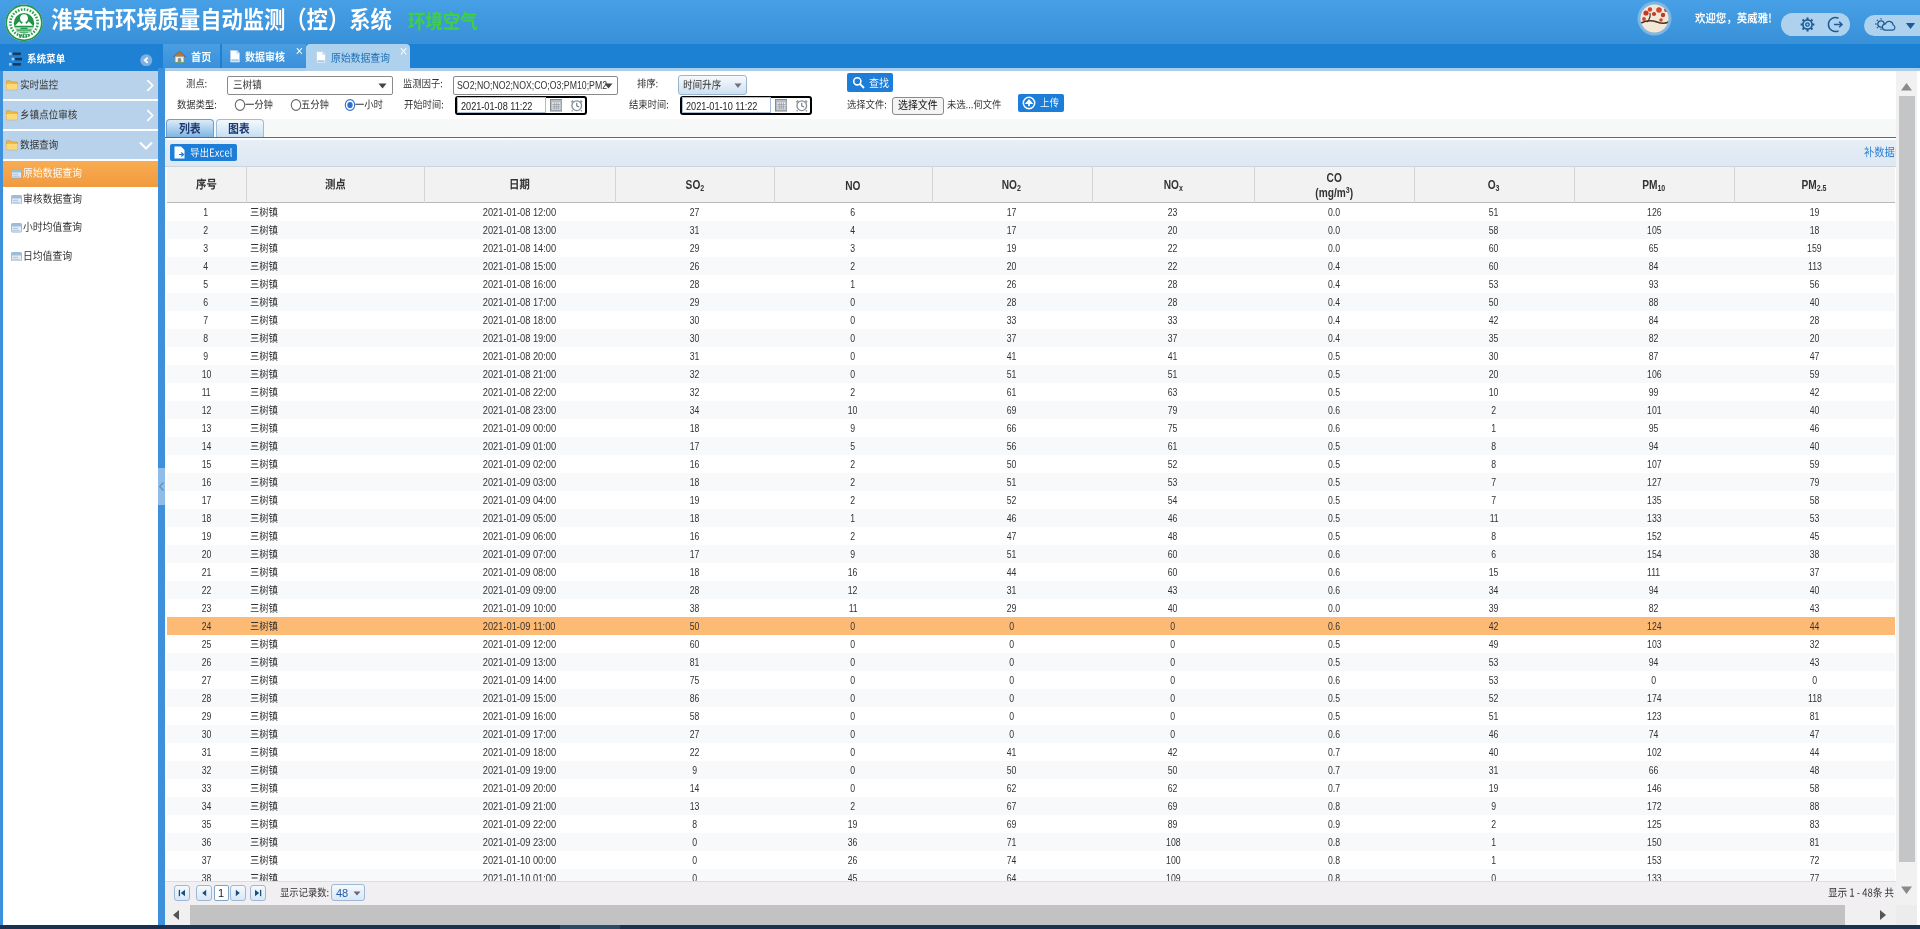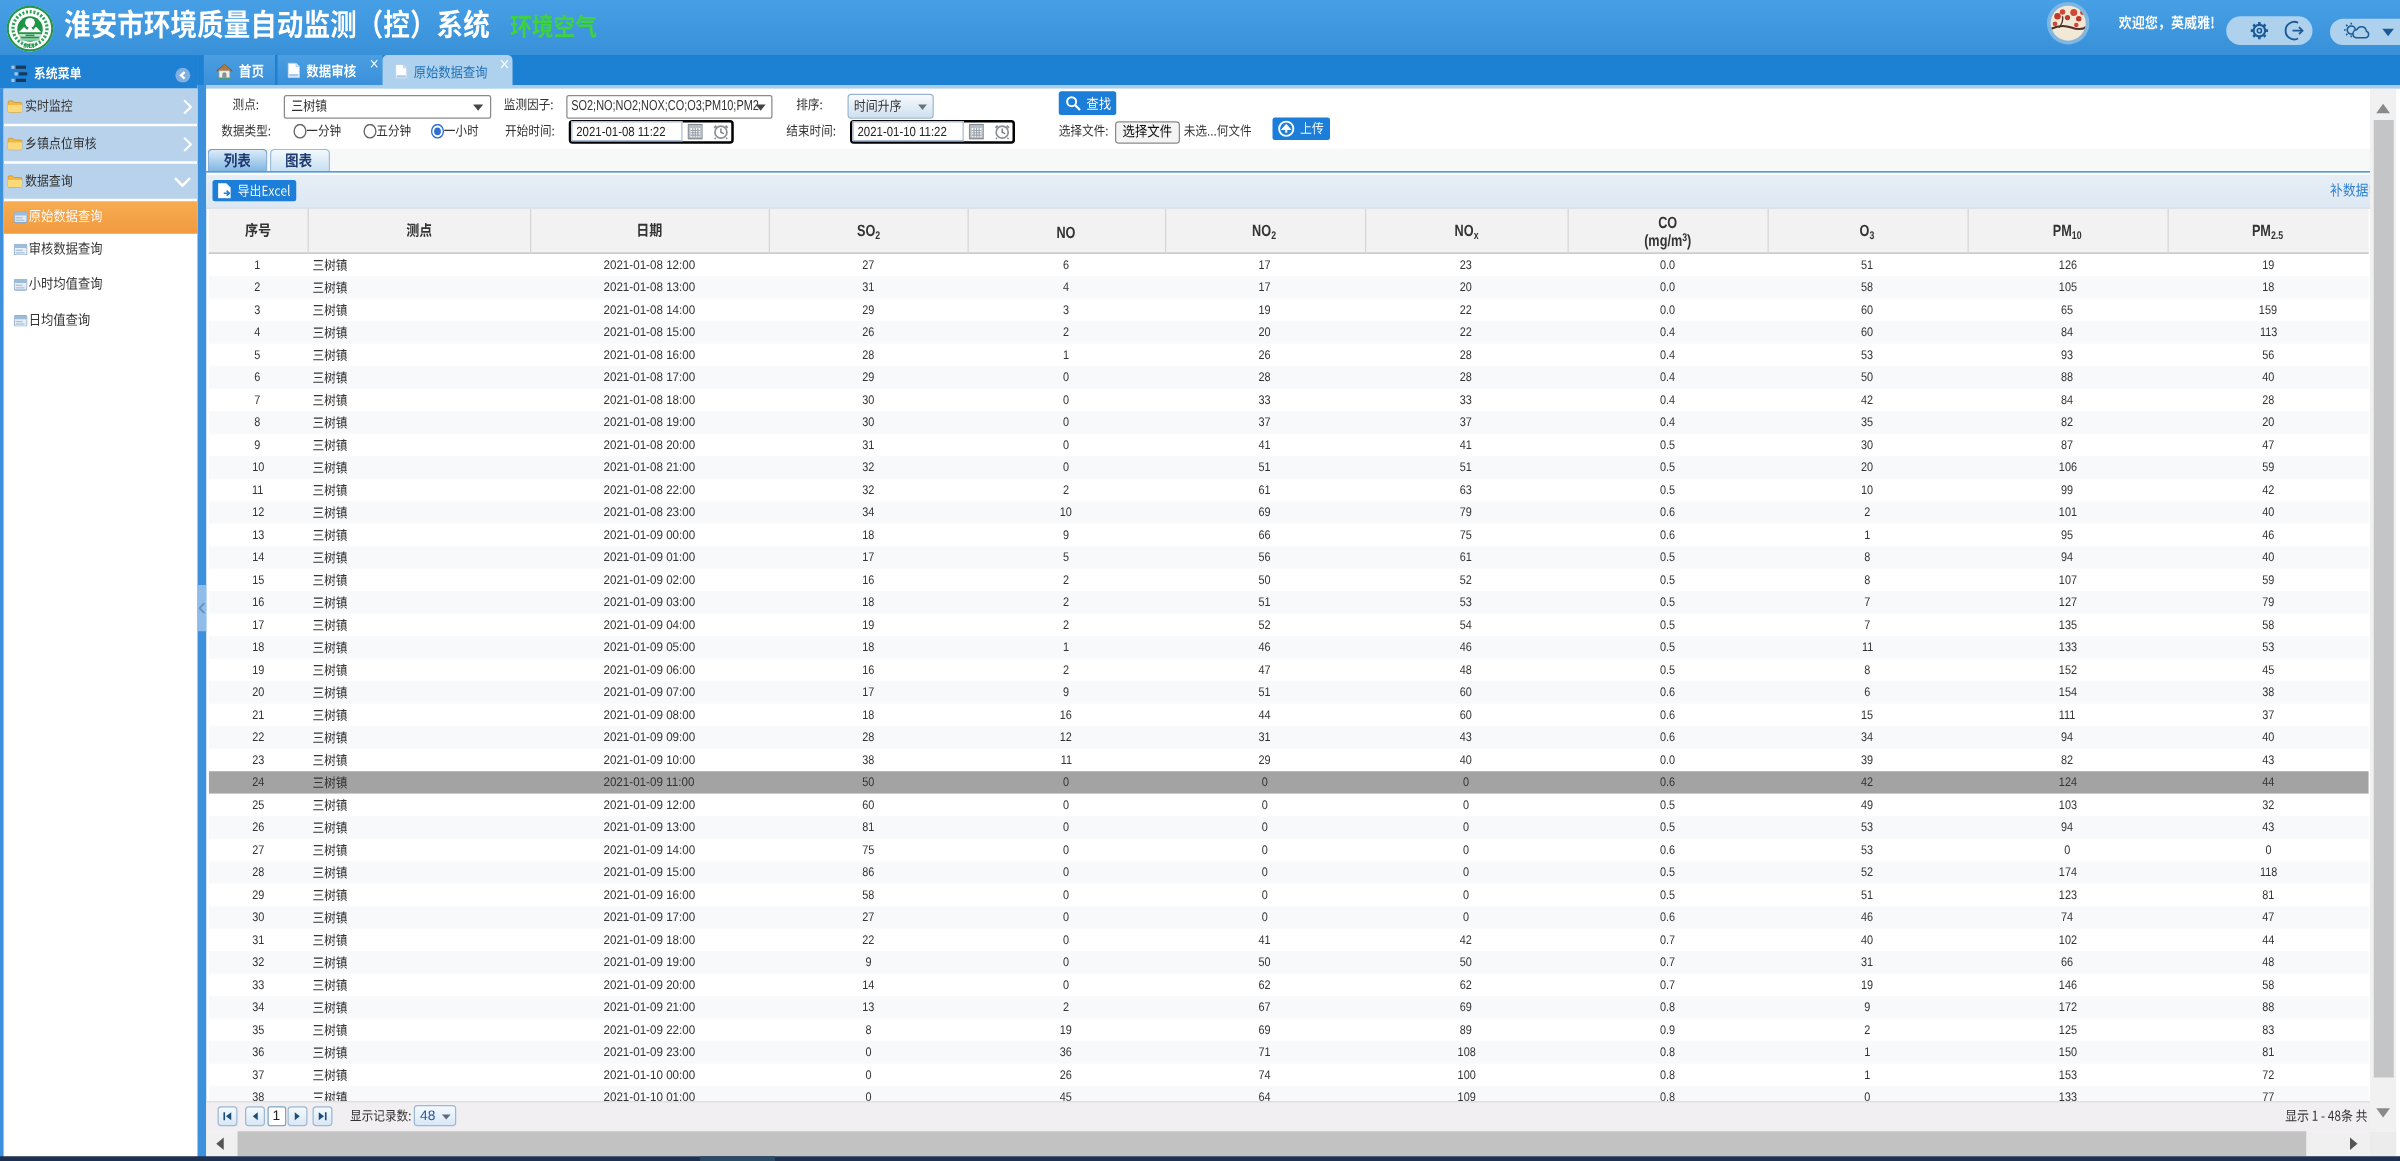--- a/index.html
+++ b/index.html
@@ -1326,21 +1326,21 @@
       <div class="c c8">
         <span class="ct">39</span>
       </div>
       <div class="c c9">
         <span class="ct">82</span>
       </div>
       <div class="c c10">
         <span class="ct">43</span>
       </div>
     </div>
-    <div class="row" style="top:414px;background:#a3a3a3">
+    <div class="row" style="top:414px;background:#fdba74">
       <div class="c c0">
         <span class="ct">24</span>
       </div>
       <div class="c c1" style="justify-content:flex-start;padding-left:4px">
         <svg width="29" height="13" viewBox="0 -10 29 13">
           <use href="#pszz"></use>
         </svg>
       </div>
       <div class="c c2">
         <span class="ct" style="white-space:nowrap">2021-01-09 11:00</span>

